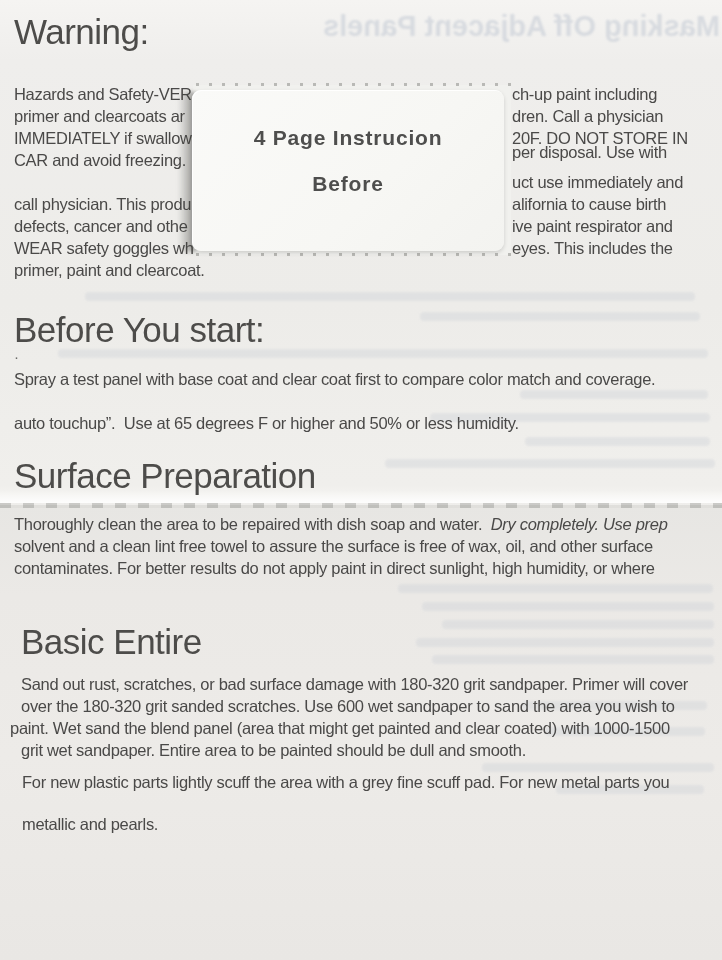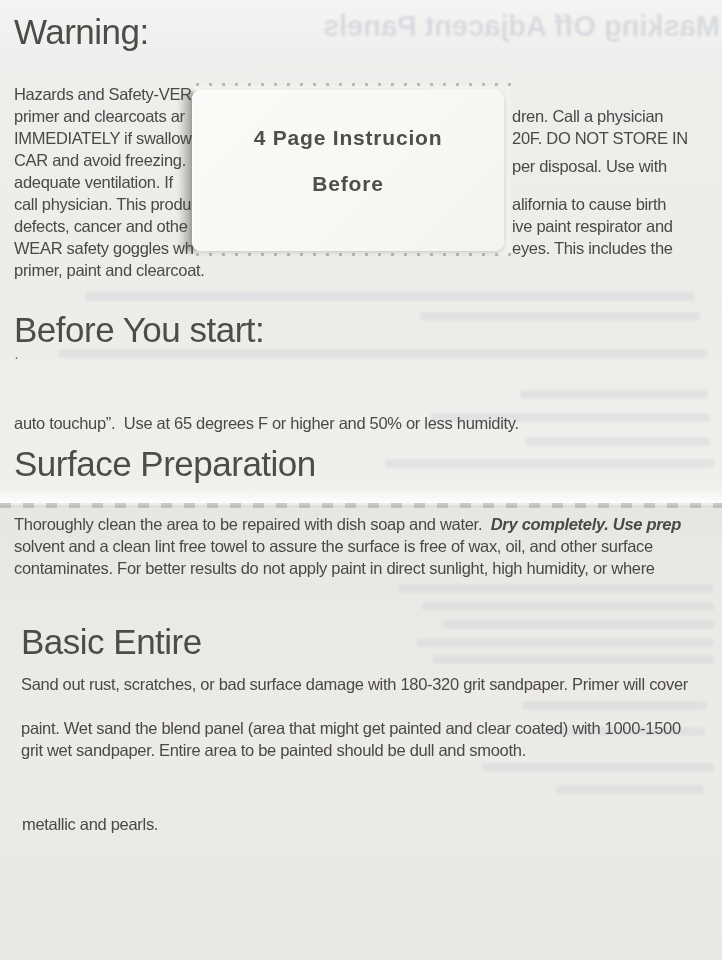--- a/index.html
+++ b/index.html
@@ -26,21 +26,21 @@
   
   .bleed{position:absolute;height:9px;background:#cdd1d7;opacity:.38;border-radius:4px;filter:blur(1.3px);}
   .bleed-heading{
     position:absolute;left:330px;top:10px;width:390px;
     font-size:29px;font-weight:700;color:#ccd1d9;opacity:.7;
     transform:scaleX(-1);filter:blur(.8px);white-space:pre;}
   
   .h1{position:absolute;font-size:35px;font-weight:400;letter-spacing:-.5px;color:#4d4c4a;white-space:pre;}
   
   .bl{position:absolute;font-size:16.5px;letter-spacing:-.3px;line-height:21px;white-space:pre;color:#4a4948;}
-  .it{font-style:italic;font-weight:bold;}
+  .it{font-style:italic;}
   .stray-mark{position:absolute;left:14px;top:348px;font-size:15px;color:#6a6a68;}
   
   .perf{position:absolute;left:196px;width:316px;height:3px;z-index:4;
     background:repeating-linear-gradient(90deg,#a7a7a3 0 3px,rgba(0,0,0,0) 3px 13px);opacity:.75;}
   .sticker-liner{position:absolute;left:193px;top:85px;width:318px;height:170px;z-index:3;
     background:#f1f1ee;}
   .sticker-shadow{position:absolute;left:178px;top:92px;width:17px;height:160px;z-index:4;
     background:linear-gradient(90deg,rgba(60,60,55,0),rgba(60,60,55,.5));filter:blur(2px);}
   .sticker{position:absolute;left:192px;top:90px;width:312px;height:161px;z-index:5;
     background:linear-gradient(135deg,#fafaf8 0%,#f7f7f4 60%,#f3f3f0 100%);
@@ -76,49 +76,53 @@
   <div class="bleed" style="left:522px;top:701px;width:185px"></div>
   <div class="bleed" style="left:545px;top:727px;width:160px"></div>
   <div class="bleed" style="left:482px;top:763px;width:232px"></div>
   <div class="bleed" style="left:556px;top:785px;width:148px"></div>
 
   <div class="content">
 
     <div class="h1" style="left:14px;top:12px">Warning:</div>
 
     <div class="bl" style="left:14px;top:84px">Hazards and Safety-VER</div>
+    <div class="bl" style="left:512px;top:84px">ch-up paint including</div>
     <div class="bl" style="left:14px;top:106px">primer and clearcoats ar</div>
     <div class="bl" style="left:512px;top:106px">dren. Call a physician</div>
     <div class="bl" style="left:14px;top:128px">IMMEDIATELY if swallow</div>
     <div class="bl" style="left:512px;top:128px">20F. DO NOT STORE IN</div>
     <div class="bl" style="left:14px;top:150px">CAR and avoid freezing.</div>
-    <div class="bl" style="left:512px;top:156px">per disposal. Use with</div>
-    <div class="bl" style="left:14px;top:172px">adequate ventilation. If</div>
+    <div class="bl" style="left:512px;top:142px">per disposal. Use with</div>
+    <div class="bl" style="left:512px;top:172px">uct use immediately and</div>
     <div class="bl" style="left:14px;top:194px">call physician. This produ</div>
     <div class="bl" style="left:512px;top:194px">alifornia to cause birth</div>
     <div class="bl" style="left:14px;top:216px">defects, cancer and othe</div>
     <div class="bl" style="left:512px;top:216px">ive paint respirator and</div>
     <div class="bl" style="left:14px;top:238px">WEAR safety goggles wh</div>
     <div class="bl" style="left:14px;top:260px">primer, paint and clearcoat.</div>
     <div class="bl" style="left:512px;top:238px">eyes. This includes the</div>
 
     <div class="h1" style="left:14px;top:310px">Before You start:</div>
     <div class="stray-mark">·</div>
+    <div class="bl" style="left:14px;top:369px">Spray a test panel with base coat and clear coat first to compare color match and coverage.</div>
     <div class="bl" style="left:14px;top:413px">auto touchup”.  Use at 65 degrees F or higher and 50% or less humidity.</div>
 
-    <div class="h1" style="left:14px;top:444px">Surface Preparation</div>
+    <div class="h1" style="left:14px;top:456px">Surface Preparation</div>
     <div class="bl" style="left:14px;top:514px"><span>Thoroughly clean the area to be repaired with dish soap and water.  </span><span class="it">Dry completely. Use prep</span></div>
     <div class="bl" style="left:14px;top:536px">solvent and a clean lint free towel to assure the surface is free of wax, oil, and other surface</div>
     <div class="bl" style="left:14px;top:558px">contaminates. For better results do not apply paint in direct sunlight, high humidity, or where</div>
 
     <div class="h1" style="left:21px;top:622px">Basic Entire</div>
     <div class="bl" style="left:21px;top:674px">Sand out rust, scratches, or bad surface damage with 180-320 grit sandpaper. Primer will cover</div>
-    <div class="bl" style="left:21px;top:718px">paint. Wet sand the blend panel (area that might get painted and clear coated) with 1000-1500</div>
+    <div class="bl" style="left:21px;top:696px">over the 180-320 grit sanded scratches. Use 600 wet sandpaper to sand the area you wish to</div>
+    <div class="bl" style="left:10px;top:718px">paint. Wet sand the blend panel (area that might get painted and clear coated) with 1000-1500</div>
     <div class="bl" style="left:21px;top:740px">grit wet sandpaper. Entire area to be painted should be dull and smooth.</div>
 
+    <div class="bl" style="left:22px;top:772px">For new plastic parts lightly scuff the area with a grey fine scuff pad. For new metal parts you</div>
     <div class="bl" style="left:22px;top:814px">metallic and pearls.</div>
   </div>
 
   <div class="crease-glow"></div>
   <div class="crease-line"></div>
 
   <div class="sticker-liner"></div>
   <div class="perf" style="top:83px"></div>
   <div class="perf" style="top:253px"></div>
   <div class="sticker-shadow"></div>

